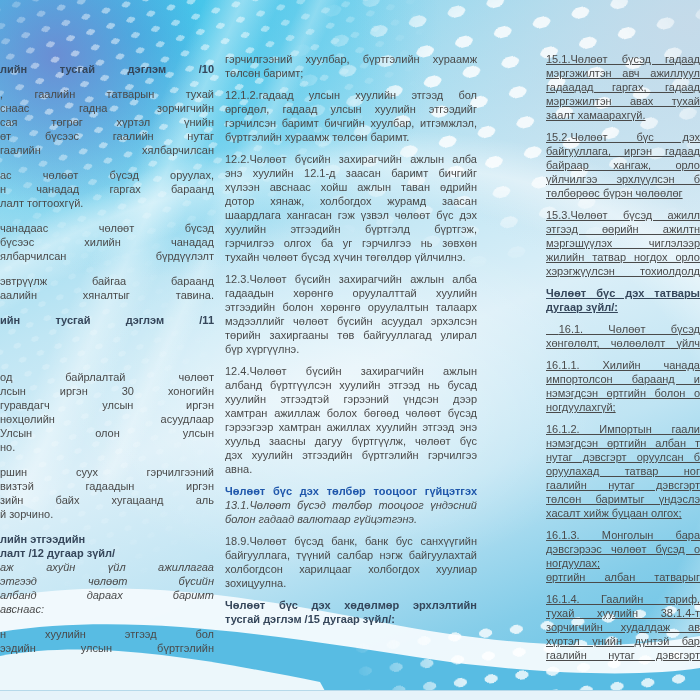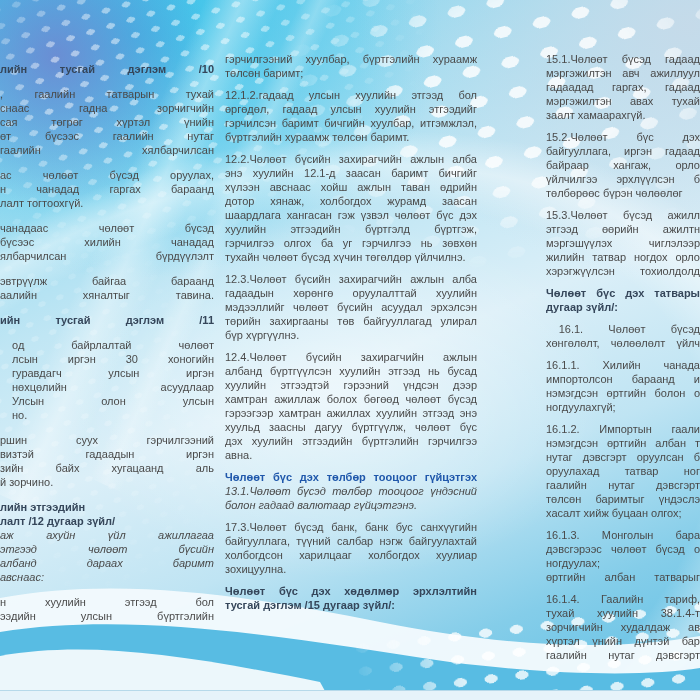--- a/index.html
+++ b/index.html
@@ -47,21 +47,21 @@
   .waves{position:absolute;left:0;top:570px;z-index:2;}
   .bottom-strip{position:absolute;left:0;bottom:0;width:700px;height:9px;z-index:6;
     background:#e6f3fa;border-top:1px solid #b6d9ea;}
   
   .col{position:absolute;z-index:5;color:#4a4a4a;font-size:11px;line-height:14px;}
   .col-left{left:0;top:56px;width:214px;}
   .col-middle{left:225px;top:46px;width:252px;}
   .col-right{left:546px;top:46px;width:154px;}
   .block{margin-top:11px;}
   .col-middle .block{margin-top:8px;}
-  .col-right .block{margin-top:8px;}
+  .col-right .block{margin-top:8px;text-decoration:underline;}
   .block:first-child{margin-top:6px;}
   .block.nogap{margin-top:0;font-style:italic;}
   .line{text-align:justify;text-align-last:justify;white-space:pre-wrap;}
   .line.last,.line.flushleft{text-align-last:left;}
   .header .line, .header-blue .line{font-weight:700;}
   .header{color:#35465a;}
   .header-blue{color:#1f57ab;}
 </style>
 </head>
 <body>
@@ -106,21 +106,21 @@
         <div class="line">бүсээс хилийн чанадад</div>
         <div class="line">ялбарчилсан бүрдүүлэлт</div>
       </div>
       <div class="block body">
         <div class="line">эвтрүүлж байгаа бараанд</div>
         <div class="line">аалийн хяналтыг тавина.</div>
       </div>
       <div class="block header">
         <div class="line">ийн тусгай дэглэм /11</div>
       </div>
-      <div class="block body" style="margin-top: 11px; padding-left: 12px;">
+      <div class="block body" style="margin-top: 43px;">
         <div class="line">од байрлалтай чөлөөт</div>
         <div class="line">лсын иргэн 30 хоногийн</div>
         <div class="line">гуравдагч улсын иргэн</div>
         <div class="line">нөхцөлийн асуудлаар</div>
         <div class="line">Улсын олон улсын</div>
         <div class="line flushleft">но.</div>
       </div>
       <div class="block body">
         <div class="line">ршин суух гэрчилгээний</div>
         <div class="line">визтэй гадаадын иргэн</div>
@@ -159,20 +159,21 @@
         <div class="line">хүлээн авснаас хойш ажлын таван өдрийн</div>
         <div class="line">дотор хянаж, холбогдох журамд заасан</div>
         <div class="line">шаардлага хангасан гэж үзвэл чөлөөт бүс дэх</div>
         <div class="line">хуулийн этгээдийн бүртгэлд бүртгэж,</div>
         <div class="line">гэрчилгээ олгох ба уг гэрчилгээ нь зөвхөн</div>
         <div class="line last">тухайн чөлөөт бүсэд хүчин төгөлдөр үйлчилнэ.</div>
       </div>
       <div class="block body">
         <div class="line">12.3.Чөлөөт бүсийн захирагчийн ажлын алба</div>
         <div class="line">гадаадын хөрөнгө оруулалттай хуулийн</div>
+        <div class="line">этгээдийн болон хөрөнгө оруулалтын талаарх</div>
         <div class="line">мэдээллийг чөлөөт бүсийн асуудал эрхэлсэн</div>
         <div class="line">төрийн захиргааны төв байгууллагад улирал</div>
         <div class="line last">бүр хүргүүлнэ.</div>
       </div>
       <div class="block body">
         <div class="line">12.4.Чөлөөт бүсийн захирагчийн ажлын</div>
         <div class="line">албанд бүртгүүлсэн хуулийн этгээд нь бусад</div>
         <div class="line">хуулийн этгээдтэй гэрээний үндсэн дээр</div>
         <div class="line">хамтран ажиллаж болох бөгөөд чөлөөт бүсэд</div>
         <div class="line">гэрээгээр хамтран ажиллах хуулийн этгээд энэ</div>
@@ -181,21 +182,21 @@
         <div class="line last">авна.</div>
       </div>
       <div class="block header-blue">
         <div class="line">Чөлөөт бүс дэх төлбөр тооцоог гүйцэтгэх</div>
       </div>
       <div class="block body nogap">
         <div class="line">13.1.Чөлөөт бүсэд төлбөр тооцоог үндэсний</div>
         <div class="line last">болон гадаад валютаар гүйцэтгэнэ.</div>
       </div>
       <div class="block body">
-        <div class="line">17.3.Чөлөөт бүсэд банк, банк бус санхүүгийн</div>
+        <div class="line">18.9.Чөлөөт бүсэд банк, банк бус санхүүгийн</div>
         <div class="line">байгууллага, түүний салбар нэгж байгуулахтай</div>
         <div class="line">холбогдсон харилцааг холбогдох хуулиар</div>
         <div class="line last">зохицуулна.</div>
       </div>
       <div class="block header">
         <div class="line">Чөлөөт бүс дэх хөдөлмөр эрхлэлтийн</div>
         <div class="line last">тусгай дэглэм /15 дугаар зүйл/:</div>
       </div>
     </div>
   <div class="col col-right">

